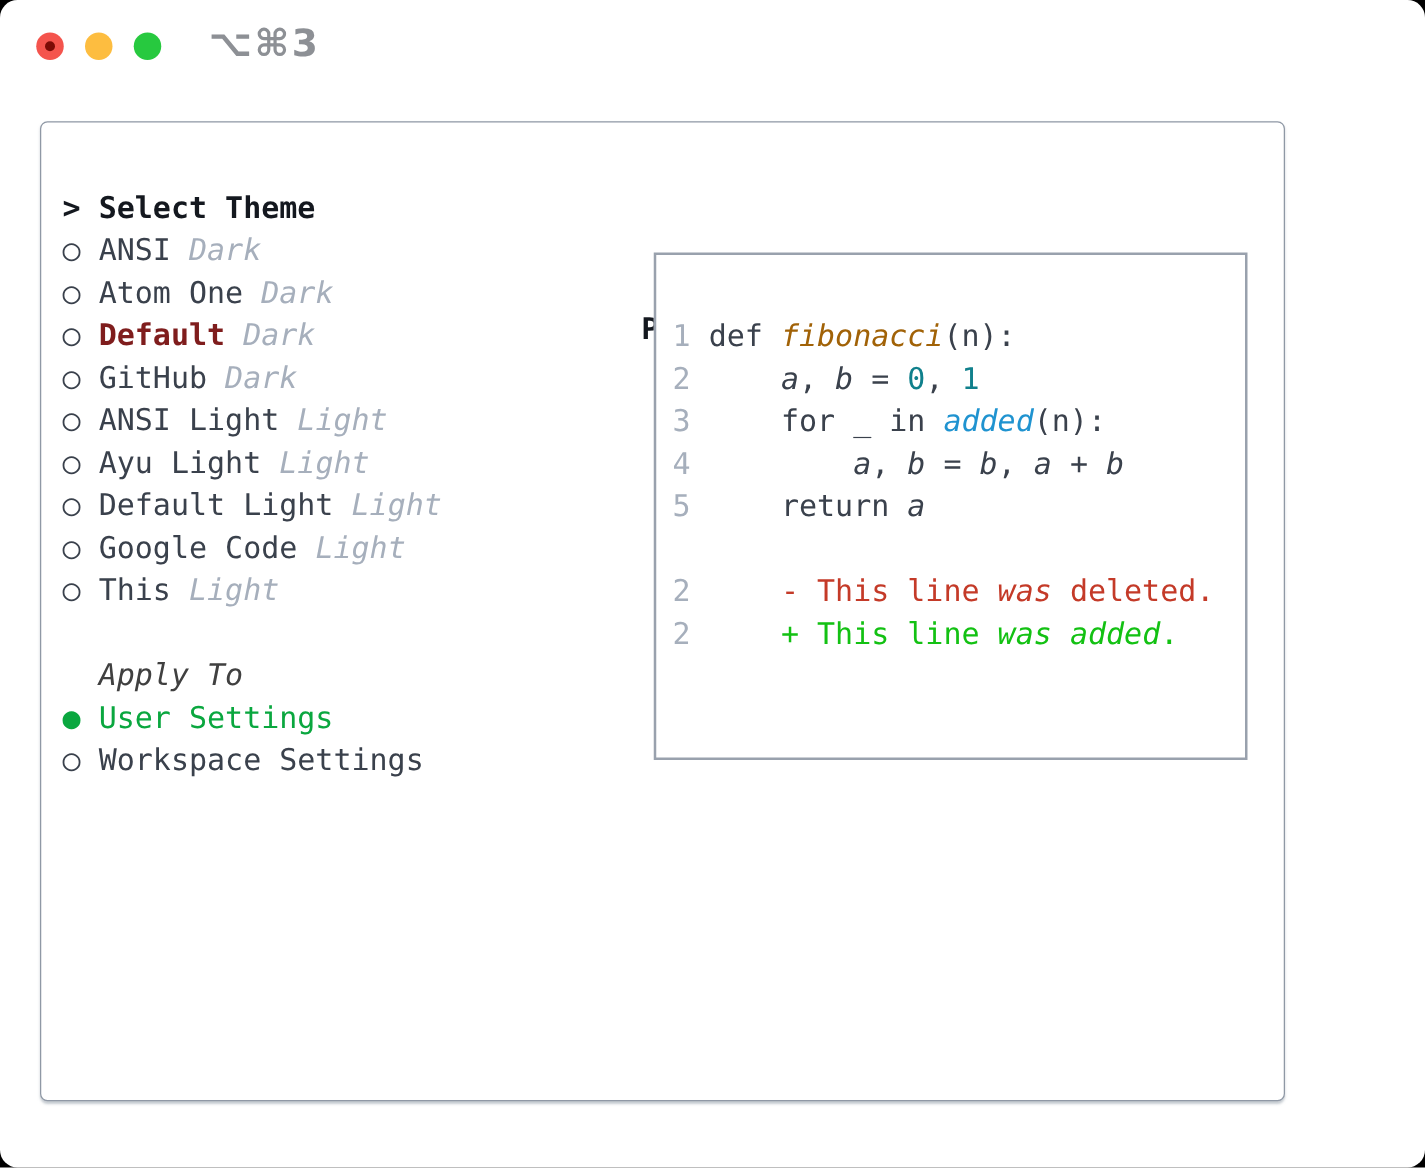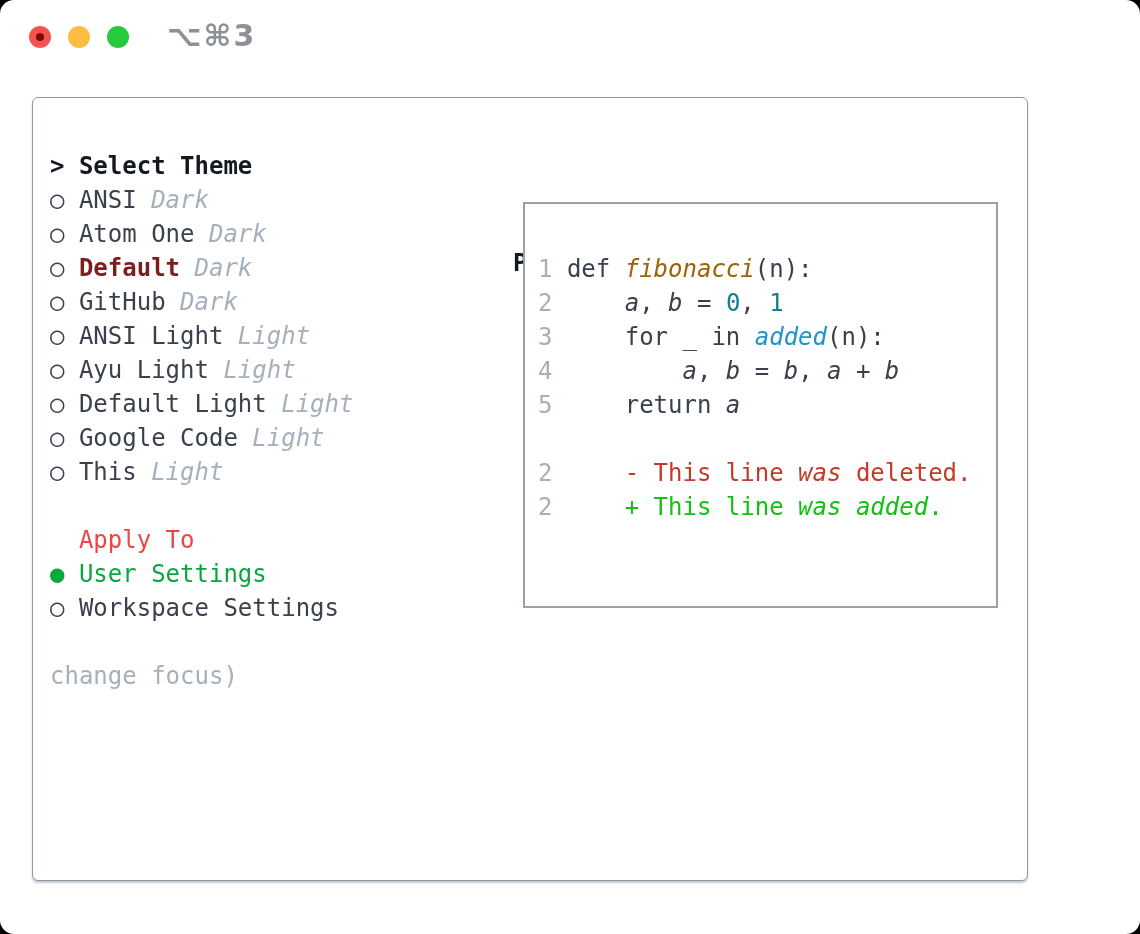--- a/index.html
+++ b/index.html
@@ -70,28 +70,27 @@
           <div class="line"><span style="color: rgb(58, 65, 76);">○</span> <span style="color: rgb(58, 65, 76);">Atom One</span> <span class="italic" style="color: rgb(166, 175, 188);">Dark</span></div>
           <div class="line"><span style="color: rgb(58, 65, 76);">○</span> <span style="color: #7f1d1d; font-weight: bold;">Default</span> <span class="italic" style="color: rgb(166, 175, 188);">Dark</span></div>
           <div class="line"><span style="color: rgb(58, 65, 76);">○</span> <span style="color: rgb(58, 65, 76);">GitHub</span> <span class="italic" style="color: rgb(166, 175, 188);">Dark</span></div>
           <div class="line"><span style="color: rgb(58, 65, 76);">○</span> <span style="color: rgb(58, 65, 76);">ANSI Light</span> <span class="italic" style="color: rgb(166, 175, 188);">Light</span></div>
           <div class="line"><span style="color: rgb(58, 65, 76);">○</span> <span style="color: rgb(58, 65, 76);">Ayu Light</span> <span class="italic" style="color: rgb(166, 175, 188);">Light</span></div>
           <div class="line"><span style="color: rgb(58, 65, 76);">○</span> <span style="color: rgb(58, 65, 76);">Default Light</span> <span class="italic" style="color: rgb(166, 175, 188);">Light</span></div>
           <div class="line"><span style="color: rgb(58, 65, 76);">○</span> <span style="color: rgb(58, 65, 76);">Google Code</span> <span class="italic" style="color: rgb(166, 175, 188);">Light</span></div>
           <div class="line"><span style="color: rgb(58, 65, 76);">○</span> <span style="color: rgb(58, 65, 76);">This</span> <span class="italic" style="color: rgb(166, 175, 188);">Light</span></div>
         </div>
       <div class="line"> </div>
-      <div class="line" id="apply-title-line" style="color: #ef4444;"><span>  </span><span>Apply To</span></div>
+      <div class="line" id="apply-title-line" style="color: #404040; font-style: italic;"><span>  </span><span>Apply To</span></div>
       <div id="apply-list">
           <div class="line"><span style="color: rgb(10, 167, 63);">●</span> <span style="color: rgb(10, 167, 63);">User Settings</span></div>
           <div class="line"><span style="color: rgb(58, 65, 76);">○</span> <span style="color: rgb(58, 65, 76);">Workspace Settings</span></div>
         </div>
       <div class="line"> </div>
       <div id="hint">
-          <div class="line" style="color: rgb(166, 175, 188);">change focus)</div>
         </div>
     </div>
 
     <div class="preview-title" style="color: rgb(20, 24, 31);">Preview</div>
 
     <div class="preview-box" style="border-color: rgb(153, 161, 173);">
       <div class="code" id="code">
           <div class="line"><span style="color: rgb(166, 175, 188);">1 </span><span style="color: rgb(58, 65, 76);">def </span><span class="italic" style="color: #a16207;">fibonacci</span><span style="color: rgb(58, 65, 76);">(n):</span></div>
           <div class="line"><span style="color: rgb(166, 175, 188);">2 </span><span style="color: rgb(58, 65, 76);">    </span><span class="italic" style="color: rgb(58, 65, 76);">a</span><span style="color: rgb(58, 65, 76);">, </span><span class="italic" style="color: rgb(58, 65, 76);">b</span><span style="color: rgb(58, 65, 76);"> = </span><span style="color: rgb(16, 128, 140);">0</span><span style="color: rgb(58, 65, 76);">, </span><span style="color: rgb(16, 128, 140);">1</span></div>
           <div class="line"><span style="color: rgb(166, 175, 188);">3 </span><span style="color: rgb(58, 65, 76);">    for _ in </span><span class="italic" style="color: rgb(31, 147, 208);">added</span><span style="color: rgb(58, 65, 76);">(n):</span></div>

